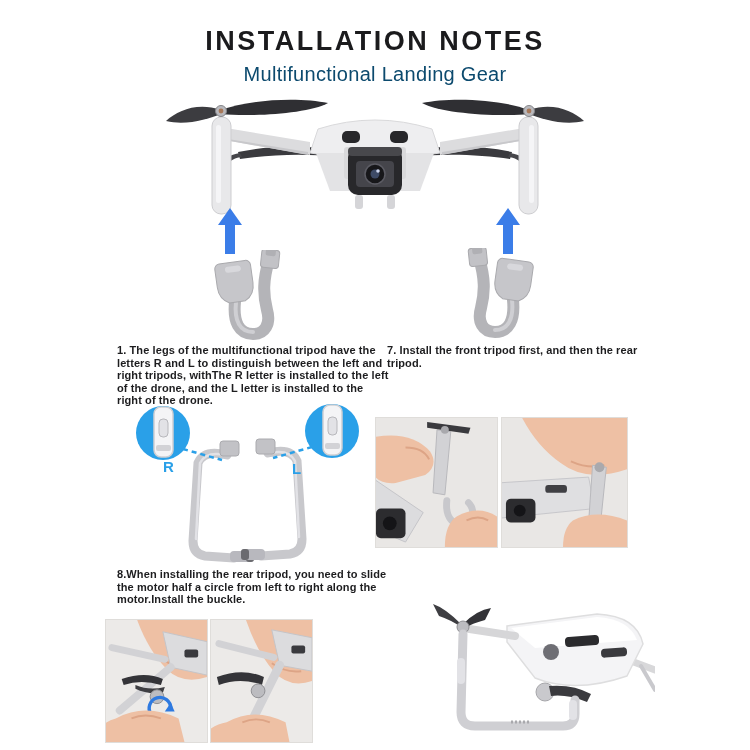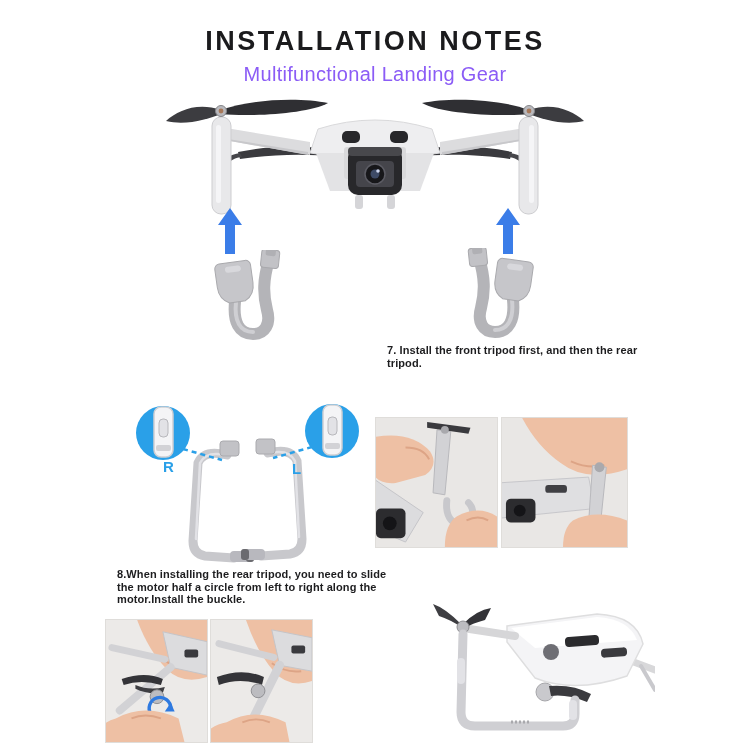--- a/index.html
+++ b/index.html
@@ -7,21 +7,21 @@
     position:relative; width:750px; height:750px; background:#ffffff;
     font-family:"Liberation Sans", sans-serif; color:var(--text-color,#1c1c1e);
     overflow:hidden;
   }
   .title {
     position:absolute; top:26px; left:0; width:100%; text-align:center;
     font-size:27px; font-weight:700; letter-spacing:2.5px; color:#1b1b1d;
   }
   .subtitle {
     position:absolute; top:63px; left:0; width:100%; text-align:center;
-    font-size:20px; font-weight:500; letter-spacing:0.3px; color:#8b5cf6;
+    font-size:20px; font-weight:500; letter-spacing:0.3px; color:#0c4a6e;
   }
   .step {
     position:absolute; font-size:11px; font-weight:700; line-height:12.6px;
     color:#1d1d1f; letter-spacing:0.1px;
   }
   .step1 { left:117px; top:344px; width:274px; }
   .step2 { left:387px; top:344px; width:268px; }
   .step3 { left:117px; top:568px; width:280px; }
   .step4 { left:388px; top:570px; width:220px; }
   .hero { position:absolute; left:158px; top:95px; width:434px; height:152px; }
@@ -125,20 +125,21 @@
         <path d="M17,12 h26 a5,5 0 0 1 5,5 v18 q0,12 -10,17 h-16 q-10,-5 -10,-17 v-18 a5,5 0 0 1 5,-5 z" fill="#c6c6ca" stroke="#a9a9ad" stroke-width="1"></path>
         <rect x="22" y="16" width="16" height="6" rx="3" fill="#d8d8dc"></rect>
       </g>
       <g transform="rotate(6 66 10)">
         <rect x="56" y="0" width="18" height="18" rx="3" fill="#c2c2c6" stroke="#a9a9ad" stroke-width="1"></rect>
         <rect x="60" y="-3" width="10" height="9" rx="2" fill="#b0b0b4"></rect>
       </g>
     </g>
   </svg>
 
+  <div class="step step1">1. The legs of the multifunctional tripod have the letters R and L to distinguish between the left and right tripods, withThe R letter is installed to the left of the drone, and the L letter is installed to the right of the drone.</div>
   <div class="step step2">7. Install the front tripod first, and then the rear tripod.</div>
 
   <div class="rl-figure">
     <svg viewBox="0 0 235 164">
 
       <path d="M97,52 Q74,46 68,60 L63,138 Q63,151 75,153 L104,155" fill="none" stroke="#c8c8cc" stroke-width="9" stroke-linecap="round"></path>
       <path d="M95,52 Q76,48 70,60 L66,136" fill="none" stroke="#e2e2e6" stroke-width="2.5" stroke-linecap="round"></path>
       <rect x="100" y="148" width="24" height="11" rx="4" fill="#b8b8be"></rect>
       <rect x="116" y="148" width="8" height="11" rx="3" fill="#6b6b70"></rect>
       <rect x="90" y="38" width="19" height="15" rx="3" fill="#c2c2c6" stroke="#aaaaae" stroke-width="1"></rect>

